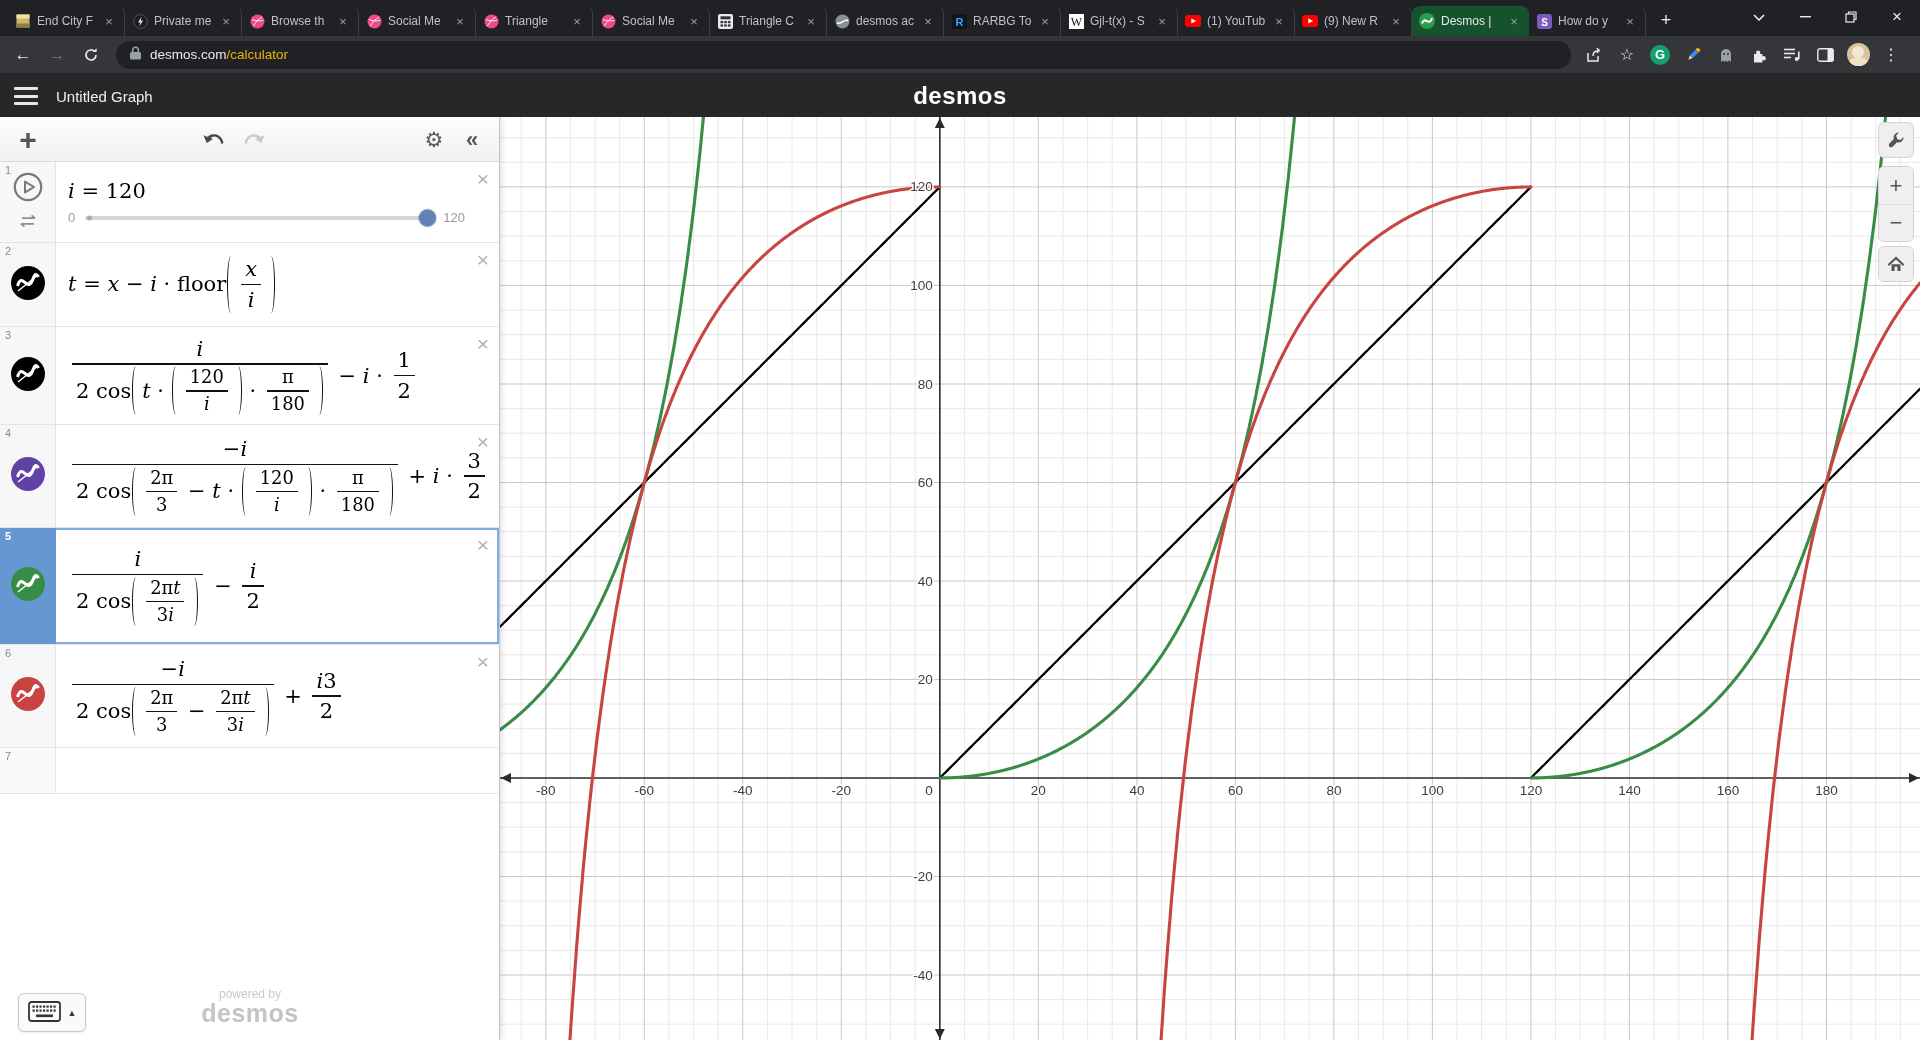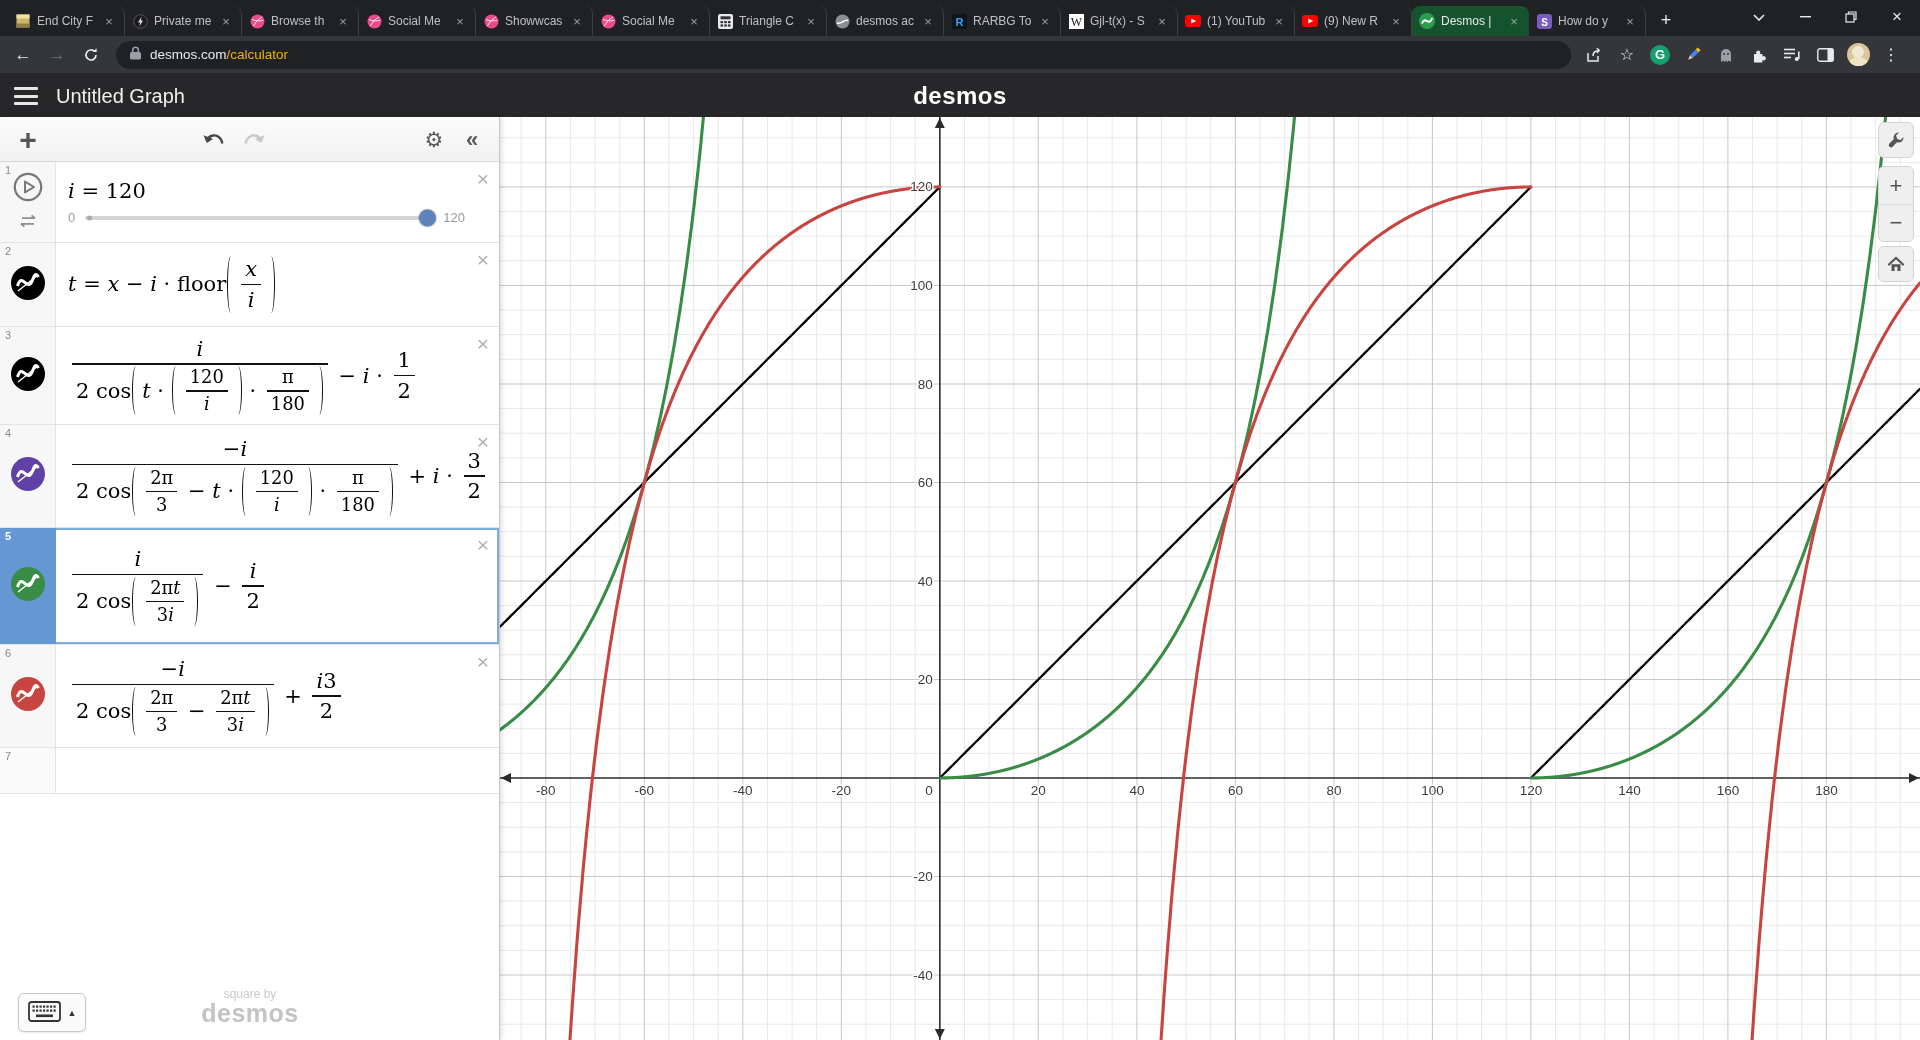--- a/index.html
+++ b/index.html
@@ -31,21 +31,21 @@
   .gcirc{width:20px;height:20px;border-radius:50%;background:#15a06e;color:#fff;font-size:13px;font-weight:bold;display:flex;align-items:center;justify-content:center}
   .avatar{width:23px;height:23px;border-radius:50%;background:#d7c49a;position:relative;overflow:hidden}
   .avatar::before{content:"";position:absolute;left:5.5px;top:3px;width:12px;height:12px;border-radius:50%;background:#f2e8d2}
   .avatar::after{content:"";position:absolute;left:2px;top:14px;width:19px;height:12px;border-radius:50% 50% 0 0;background:#efe3c6}
   .dots{color:#e8eaed;font-size:16px}
 
   
   .dheader{height:46px;background:#272729;display:flex;align-items:center;padding:0 14px;position:relative;color:#ededed}
   .hamburger{width:24px;height:18px;display:flex;flex-direction:column;justify-content:space-between;margin-right:18px}
   .hamburger span{display:block;height:3px;background:#e6e6e6;border-radius:1px}
-  .gtitle{font-size:20px;color:#f0f0f0}
+  .gtitle{font-size:15px;color:#f0f0f0}
   .dlogo{position:absolute;left:50%;transform:translateX(-50%);font-size:24px;font-weight:bold;letter-spacing:0.5px;color:#fff}
   .hright{margin-left:auto;display:flex;align-items:center;gap:14px}
   .loginbtn{border:1px solid #fff;border-radius:4px;padding:5px 13px;font-size:13px;color:#fff;background:none}
   .ortext{font-size:12.5px;color:#ddd}
   .signupbtn{background:#2c9e49;border:none;border-radius:4px;padding:6px 13px;font-size:13px;color:#fff;font-weight:bold}
   .hicon{width:26px;height:26px;display:flex;align-items:center;justify-content:center}
   .qmark{width:21px;height:21px;border-radius:50%;border:2px solid #cfcfcf;color:#cfcfcf;font-weight:bold;font-size:14px;display:flex;align-items:center;justify-content:center}
 
   
   .content{position:absolute;top:117px;left:0;right:0;bottom:0;display:flex}
@@ -156,21 +156,21 @@
           <span class="tabtitle">Social Me</span>
           <span class="tabclose">×</span>
         </div>
         <div class="tab">
           <span class="fav">
             <svg width="15" height="15">
               <circle cx="7.5" cy="7.5" r="7" fill="#ec4a89"></circle>
               <path d="M2 5.6 C6 7.2 10 7.2 13.4 6.2 M3.4 12 C5.5 8 9 4.4 12.2 3" stroke="#fff" stroke-width="1" fill="none" opacity="0.85"></path>
             </svg>
           </span>
-          <span class="tabtitle">Showwcas</span>
+          <span class="tabtitle">Triangle</span>
           <span class="tabclose">×</span>
         </div>
         <div class="tab">
           <span class="fav">
             <svg width="15" height="15">
               <circle cx="7.5" cy="7.5" r="7" fill="#ec4a89"></circle>
               <path d="M2 5.6 C6 7.2 10 7.2 13.4 6.2 M3.4 12 C5.5 8 9 4.4 12.2 3" stroke="#fff" stroke-width="1" fill="none" opacity="0.85"></path>
             </svg>
           </span>
           <span class="tabtitle">Social Me</span>
@@ -741,21 +741,21 @@
                 <rect x="15" y="8.5" width="2.2" height="2.2"></rect>
                 <rect x="18.5" y="8.5" width="2.2" height="2.2"></rect>
                 <rect x="22" y="8.5" width="2.2" height="2.2"></rect>
                 <rect x="25.5" y="8.5" width="2.2" height="2.2"></rect>
                 <rect x="8" y="13.5" width="17" height="2.6"></rect>
               </g>
             </svg></span>
         <span class="kbcaret">▲</span>
       </button>
       <div class="watermark">
-        <div class="wm1">square by</div>
+        <div class="wm1">powered by</div>
         <div class="wm2">desmos</div>
       </div>
     </div>
 
     <div class="grapharea">
       <svg id="graph-svg" width="1420" height="923">
           <g stroke="#e9e9e9" stroke-width="1">
             <line x1="21.2" y1="0" x2="21.2" y2="923"></line>
             <line x1="70.4" y1="0" x2="70.4" y2="923"></line>
             <line x1="95.1" y1="0" x2="95.1" y2="923"></line>

